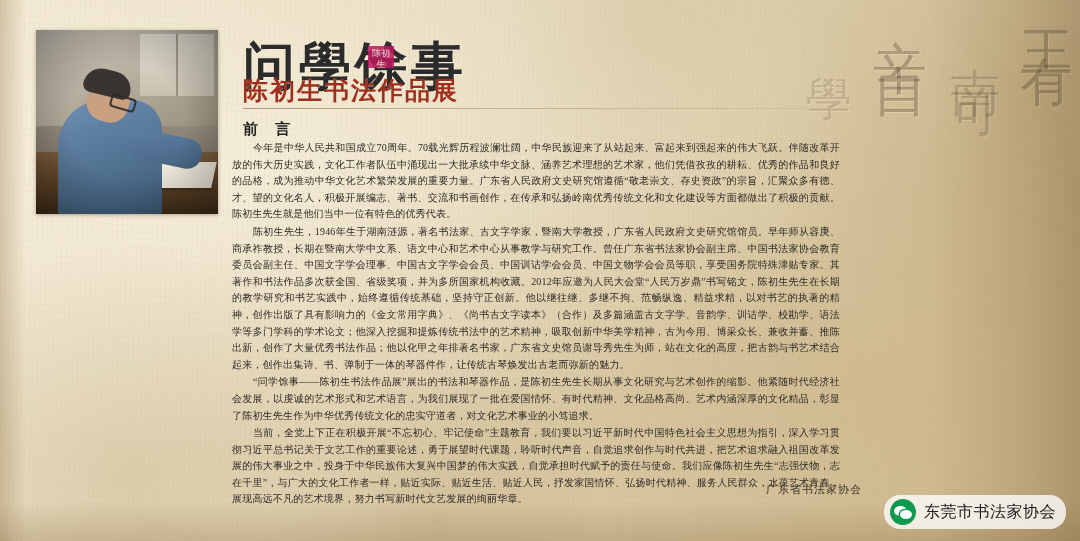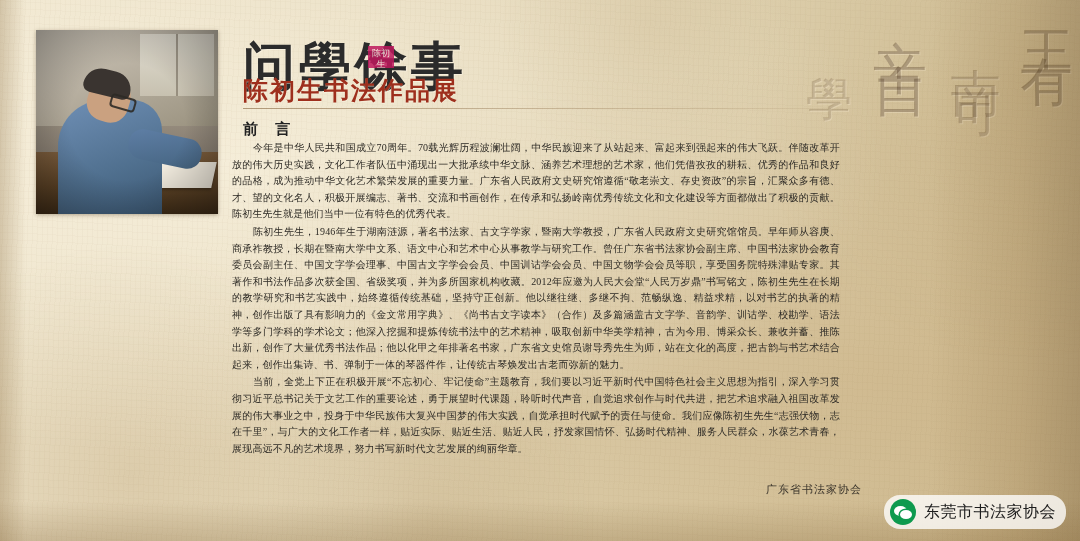--- a/index.html
+++ b/index.html
@@ -322,20 +322,21 @@
 
   <div class="title-main">问學馀事</div>
   <div class="title-seal">陈初生</div>
   <div class="title-sub">陈初生书法作品展</div>
   <div class="rule"></div>
   <div class="preface-heading">前 言</div>
 
   <div class="body-text">
     <p>今年是中华人民共和国成立70周年。70载光辉历程波澜壮阔，中华民族迎来了从站起来、富起来到强起来的伟大飞跃。伴随改革开放的伟大历史实践，文化工作者队伍中涌现出一大批承续中华文脉、涵养艺术理想的艺术家，他们凭借孜孜的耕耘、优秀的作品和良好的品格，成为推动中华文化艺术繁荣发展的重要力量。广东省人民政府文史研究馆遵循“敬老崇文、存史资政”的宗旨，汇聚众多有德、才、望的文化名人，积极开展编志、著书、交流和书画创作，在传承和弘扬岭南优秀传统文化和文化建设等方面都做出了积极的贡献。陈初生先生就是他们当中一位有特色的优秀代表。</p>
     <p>陈初生先生，1946年生于湖南涟源，著名书法家、古文字学家，暨南大学教授，广东省人民政府文史研究馆馆员。早年师从容庚、商承祚教授，长期在暨南大学中文系、语文中心和艺术中心从事教学与研究工作。曾任广东省书法家协会副主席、中国书法家协会教育委员会副主任、中国文字学会理事、中国古文字学会会员、中国训诂学会会员、中国文物学会会员等职，享受国务院特殊津贴专家。其著作和书法作品多次获全国、省级奖项，并为多所国家机构收藏。2012年应邀为人民大会堂“人民万岁鼎”书写铭文，陈初生先生在长期的教学研究和书艺实践中，始终遵循传统基础，坚持守正创新。他以继往继、多继不拘、范畅纵逸、精益求精，以对书艺的执著的精神，创作出版了具有影响力的《金文常用字典》、《尚书古文字读本》（合作）及多篇涵盖古文字学、音韵学、训诂学、校勘学、语法学等多门学科的学术论文；他深入挖掘和提炼传统书法中的艺术精神，吸取创新中华美学精神，古为今用、博采众长、兼收并蓄、推陈出新，创作了大量优秀书法作品；他以化甲之年排著名书家，广东省文史馆员谢导秀先生为师，站在文化的高度，把古韵与书艺术结合起来，创作出集诗、书、弹制于一体的琴器件作，让传统古琴焕发出古老而弥新的魅力。</p>
+    <p>“问学馀事——陈初生书法作品展”展出的书法和琴器作品，是陈初生先生长期从事文化研究与艺术创作的缩影。他紧随时代经济社会发展，以虔诚的艺术形式和艺术语言，为我们展现了一批在爱国情怀、有时代精神、文化品格高尚、艺术内涵深厚的文化精品，彰显了陈初生先生作为中华优秀传统文化的忠实守道者，对文化艺术事业的小笃追求。</p>
     <p>当前，全党上下正在积极开展“不忘初心、牢记使命”主题教育，我们要以习近平新时代中国特色社会主义思想为指引，深入学习贯彻习近平总书记关于文艺工作的重要论述，勇于展望时代课题，聆听时代声音，自觉追求创作与时代共进，把艺术追求融入祖国改革发展的伟大事业之中，投身于中华民族伟大复兴中国梦的伟大实践，自觉承担时代赋予的责任与使命。我们应像陈初生先生“志强伏物，志在千里”，与广大的文化工作者一样，贴近实际、贴近生活、贴近人民，抒发家国情怀、弘扬时代精神、服务人民群众，水葆艺术青春，展现高远不凡的艺术境界，努力书写新时代文艺发展的绚丽华章。</p>
   </div>
 
   <div class="signature">广东省书法家协会</div>
 
   <div class="wm">
     <div class="wm-logo"></div>
     <div class="wm-text">东莞市书法家协会</div>
   </div>
 

